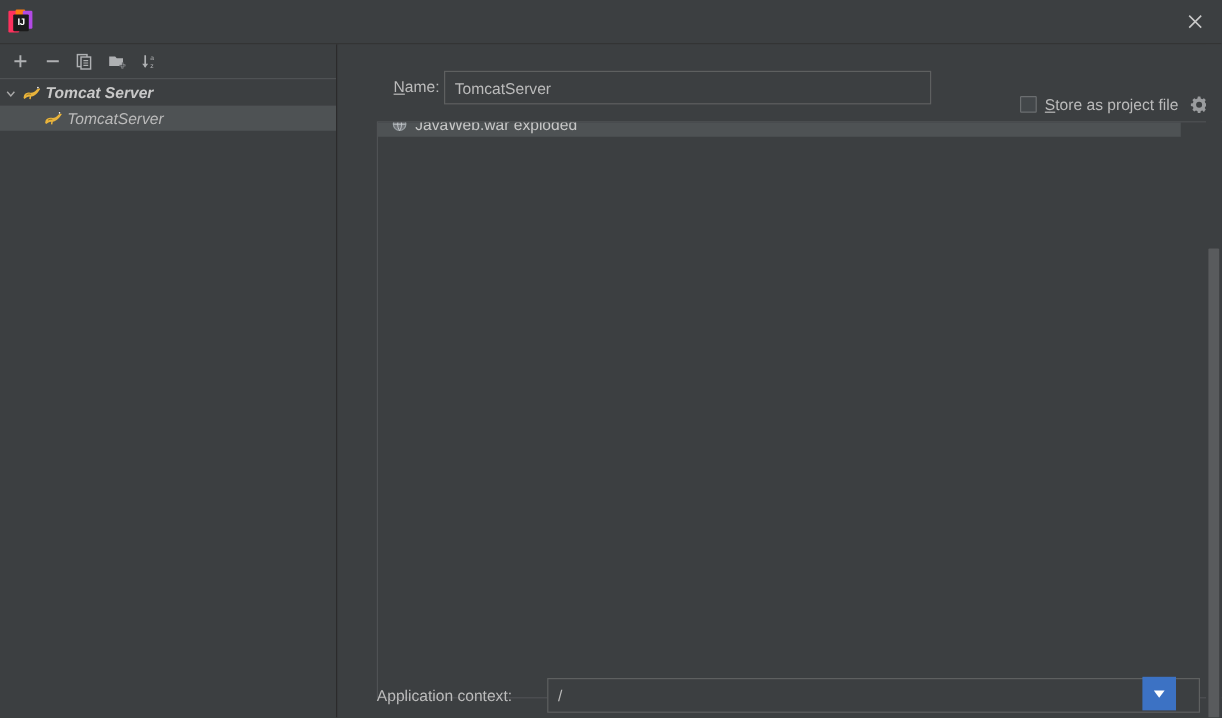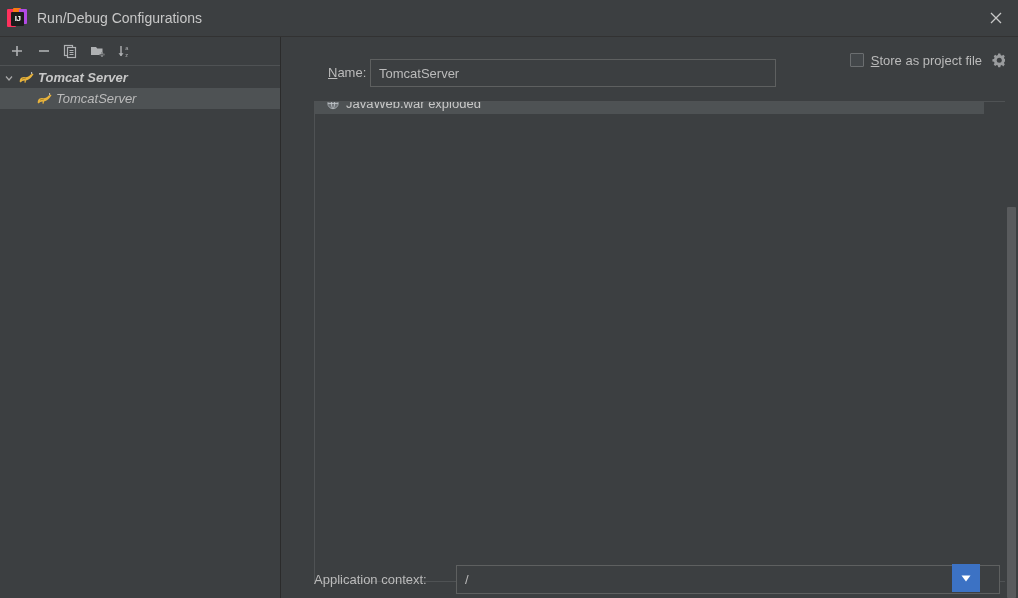--- a/index.html
+++ b/index.html
@@ -163,21 +163,21 @@
     box-sizing: border-box;
     color: #bbbbbb;
     font-family: "Liberation Sans", sans-serif;
     font-size: 13px;
     padding: 0 8px;
     outline: none;
   }
 
   .store-row {
     position: absolute;
-    right: 10px; top: 14px;
+    right: 10px; top: 41px;
     display: flex;
     align-items: center;
   }
   .checkbox {
     width: 14px;
     height: 14px;
     background: #43474a;
     border: 1px solid #6b6e70;
     box-sizing: border-box;
     margin-right: 7px;
@@ -308,21 +308,20 @@
 <div class="window">
 
   <div class="titlebar">
     <div class="app-logo">
       <div class="sq logo-pink"></div>
       <div class="sq logo-orange"></div>
       <div class="sq logo-purple"></div>
       <div class="sq logo-dark"></div>
       <div class="logo-txt">IJ</div>
     </div>
-    <div class="title-text">Run/Debug Configurations</div>
     <div class="close-btn">
       <svg width="16" height="16" viewBox="0 0 16 16">
         <path d="M3 3 L13 13 M13 3 L3 13" stroke="#c8c8c8" stroke-width="1.3" fill="none"></path>
       </svg>
     </div>
   </div>
 
   <div class="sidebar">
 
     <div class="side-toolbar">

